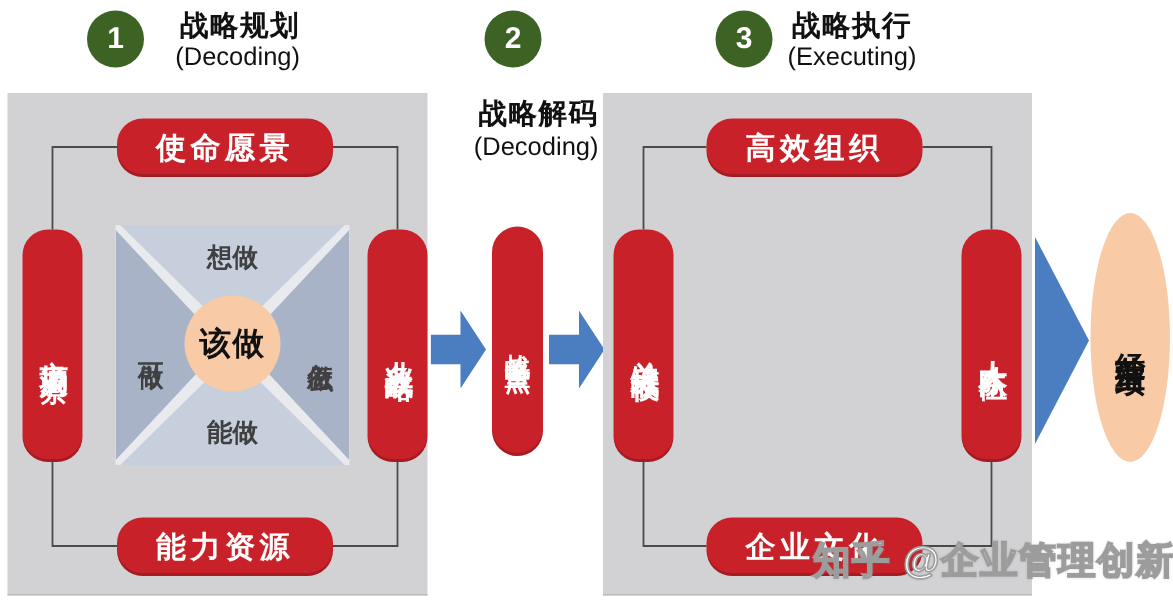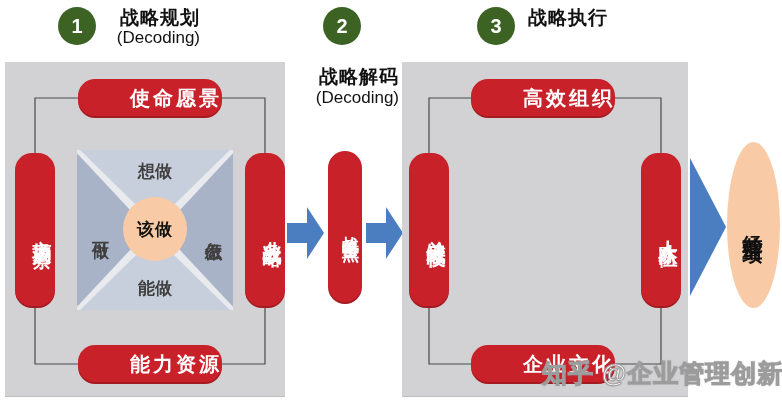--- a/index.html
+++ b/index.html
@@ -16,41 +16,41 @@
 
   
   .panel{position:absolute;top:62px;height:334px;background:var(--panel);
     border-bottom:1px solid #bdbdbd;}
   #panel-left{left:5px;width:280px;}
   #panel-right{left:402px;width:286px;}
   .connectors{position:absolute;left:0;top:0;}
 
   
   .rbox{position:absolute;background:var(--red);color:#fff;font-weight:bold;
-    display:flex;align-items:center;justify-content:flex-end;
+    display:flex;align-items:center;justify-content:center;
     box-shadow:inset 0 -2px 0 rgba(0,0,0,.18);border-radius:17px;}
   .rbox.h{width:144px;height:39px;font-size:20px;letter-spacing:3px;}
   .rbox.v{width:40px;height:155px;font-size:19px;}
   .vtext{writing-mode:vertical-rl;text-orientation:upright;letter-spacing:3px;}
 
   
   #matrix{position:absolute;left:72px;top:88px;width:156px;height:160px;background:var(--matrixGap);}
   .tri{position:absolute;left:0;top:0;width:100%;height:100%;}
   .tri.top{background:var(--triLight);clip-path:polygon(2% 0,98% 0,50% 46%);}
   .tri.bottom{background:var(--triLight);clip-path:polygon(2% 100%,98% 100%,50% 54%);}
   .tri.left{background:var(--triDark);clip-path:polygon(0 2%,0 98%,46% 50%);}
   .tri.right{background:var(--triDark);clip-path:polygon(100% 2%,100% 98%,54% 50%);}
   .mlabel{position:absolute;color:#404040;font-weight:bold;font-size:17px;}
   .mlabel.top{top:10px;left:0;width:100%;text-align:center;}
   .mlabel.bottom{bottom:10px;left:0;width:100%;text-align:center;}
   .mlabel.left{left:12px;top:50%;transform:translateY(-50%);writing-mode:vertical-rl;text-orientation:upright;letter-spacing:2px;}
   .mlabel.right{right:8px;top:50%;transform:translateY(-50%);writing-mode:vertical-rl;text-orientation:upright;letter-spacing:1px;}
   #matrix-center{position:absolute;left:46px;top:47px;width:64px;height:64px;border-radius:50%;
     background:var(--peach);display:flex;align-items:center;justify-content:center;
-    font-size:17px;font-weight:bold;color:#111;letter-spacing:1px;}
+    font-size:21px;font-weight:bold;color:#111;letter-spacing:1px;}
 
   
   #decode-label{position:absolute;left:281px;top:66px;width:118px;text-align:right;color:#111;line-height:1.15;}
   #decode-label .t{font-size:19px;font-weight:bold;letter-spacing:1px;}
   #decode-label .s{font-size:17px;}
   .blue-arrow{position:absolute;width:37px;height:52px;background:var(--blue);
     clip-path:polygon(0 31%,54% 31%,54% 0,100% 50%,54% 100%,54% 69%,0 69%);}
   #focus-box{left:328px;top:151px;width:34px;height:153px;position:absolute;font-size:17px;}
 
   
@@ -80,20 +80,21 @@
 
   <div class="step-circle" style="left:323px;top:7px;">
     <span>2</span>
   </div>
 
   <div class="step-circle" style="left:477px;top:7px;">
     <span>3</span>
   </div>
   <div class="step-label" style="left:514px;top:8px;width:108px;">
     <div class="t">战略执行</div>
+    <div class="s">(Executing)</div>
   </div>
 
   <div class="panel" id="panel-left">
     <svg class="connectors" width="280" height="334" viewBox="0 0 280 334">
       <path d="M73 36 H30 V91 M217 36 H260 V91 M30 246 V302 H73 M260 246 V302 H217" fill="none" stroke="#4a4a4a" stroke-width="1.2"></path>
     </svg>
     <div class="rbox h" style="left:73px;top:17px;">
       <span>使命愿景</span>
     </div>
     <div class="rbox v" style="left:10px;top:91px;">

